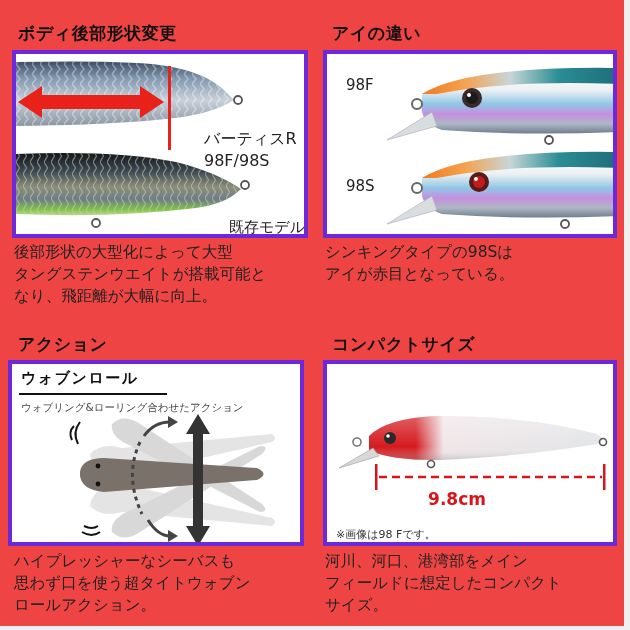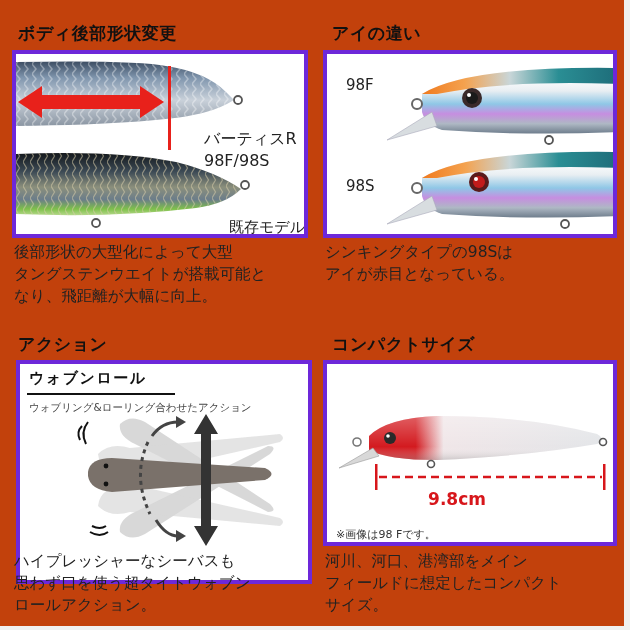--- a/index.html
+++ b/index.html
@@ -1,18 +1,18 @@
 <!DOCTYPE html>
 <html><head>
 <meta charset="utf-8">
 <style>
   * { box-sizing: border-box; margin: 0; padding: 0; }
   html, body { width: 630px; height: 630px; background: #f3f3f3; overflow: hidden; }
   body { font-family: "DejaVu Sans", sans-serif; color: #111; position: relative; }
-  .canvas { position: absolute; left: 0; top: 0; width: 630px; height: 630px; background: #c2410c; }
+  .canvas { position: absolute; left: 0; top: 0; width: 630px; height: 630px; background: #ef4444; }
   .edge-r { position: absolute; right: 0; top: 0; width: 6px; height: 630px; background: #f0f0f0; }
   .edge-b { position: absolute; left: 0; bottom: 0; width: 630px; height: 4px; background: #f0f0f0; }
   .heading { position: absolute; font-weight: bold; font-size: 17px; letter-spacing: 0.5px; white-space: nowrap; color: #111; }
   .frame { position: absolute; border: 4px solid #6d28d9; background: #fff; overflow: hidden; }
   .caption { position: absolute; font-size: 15.5px; line-height: 22px; color: #222; white-space: nowrap; }
   .caption span { display: block; }
   .label { position: absolute; font-size: 15px; color: #222; white-space: nowrap; line-height: 19px; }
   .label span { display: block; }
   svg { display: block; }
 </style>
@@ -119,21 +119,21 @@
     </svg>
     <div class="label" style="left:19px; top:22px; font-size:15px;">98F</div>
     <div class="label" style="left:19px; top:123px; font-size:15px;">98S</div>
   </div>
   <div class="caption" style="left:325px; top:241px;">
     <span>シンキングタイプの98Sは</span>
     <span>アイが赤目となっている。</span>
   </div>
 
   <div class="heading" style="left:18px; top:333px;">アクション</div>
-  <div class="frame" style="left:16px; top:360px; width:296px; height:224px;">
+  <div class="frame" style="left:8px; top:360px; width:296px; height:186px;">
     <div style="position:absolute; left:9px; top:5px; font-size:15px; font-weight:bold; letter-spacing:1.5px; white-space:nowrap;">ウォブンロール</div>
     <div style="position:absolute; left:7px; top:29px; width:148px; height:2px; background:#111;"></div>
     <div style="position:absolute; left:9px; top:37px; font-size:10.5px; color:#444; white-space:nowrap;">ウォブリング&amp;ローリング合わせたアクション</div>
     <svg width="292" height="134" viewBox="0 0 292 134" style="position:absolute; left:0; top:50px;">
 
       <g fill="#cfcfcf" opacity="0.8">
         <path d="M100 10 Q110 0 125 8 L250 90 Q258 98 248 98 L115 30 Q98 22 100 10 Z" transform="rotate(0)"></path>
         <path d="M100 118 Q110 128 125 120 L250 40 Q258 32 248 32 L115 98 Q98 106 100 118 Z"></path>
         <path d="M78 40 Q90 28 110 34 L260 20 Q266 24 260 28 L110 62 Q80 60 78 40 Z" opacity="0.7"></path>
         <path d="M78 92 Q90 104 110 98 L260 112 Q266 108 260 104 L110 70 Q80 72 78 92 Z" opacity="0.7"></path>

